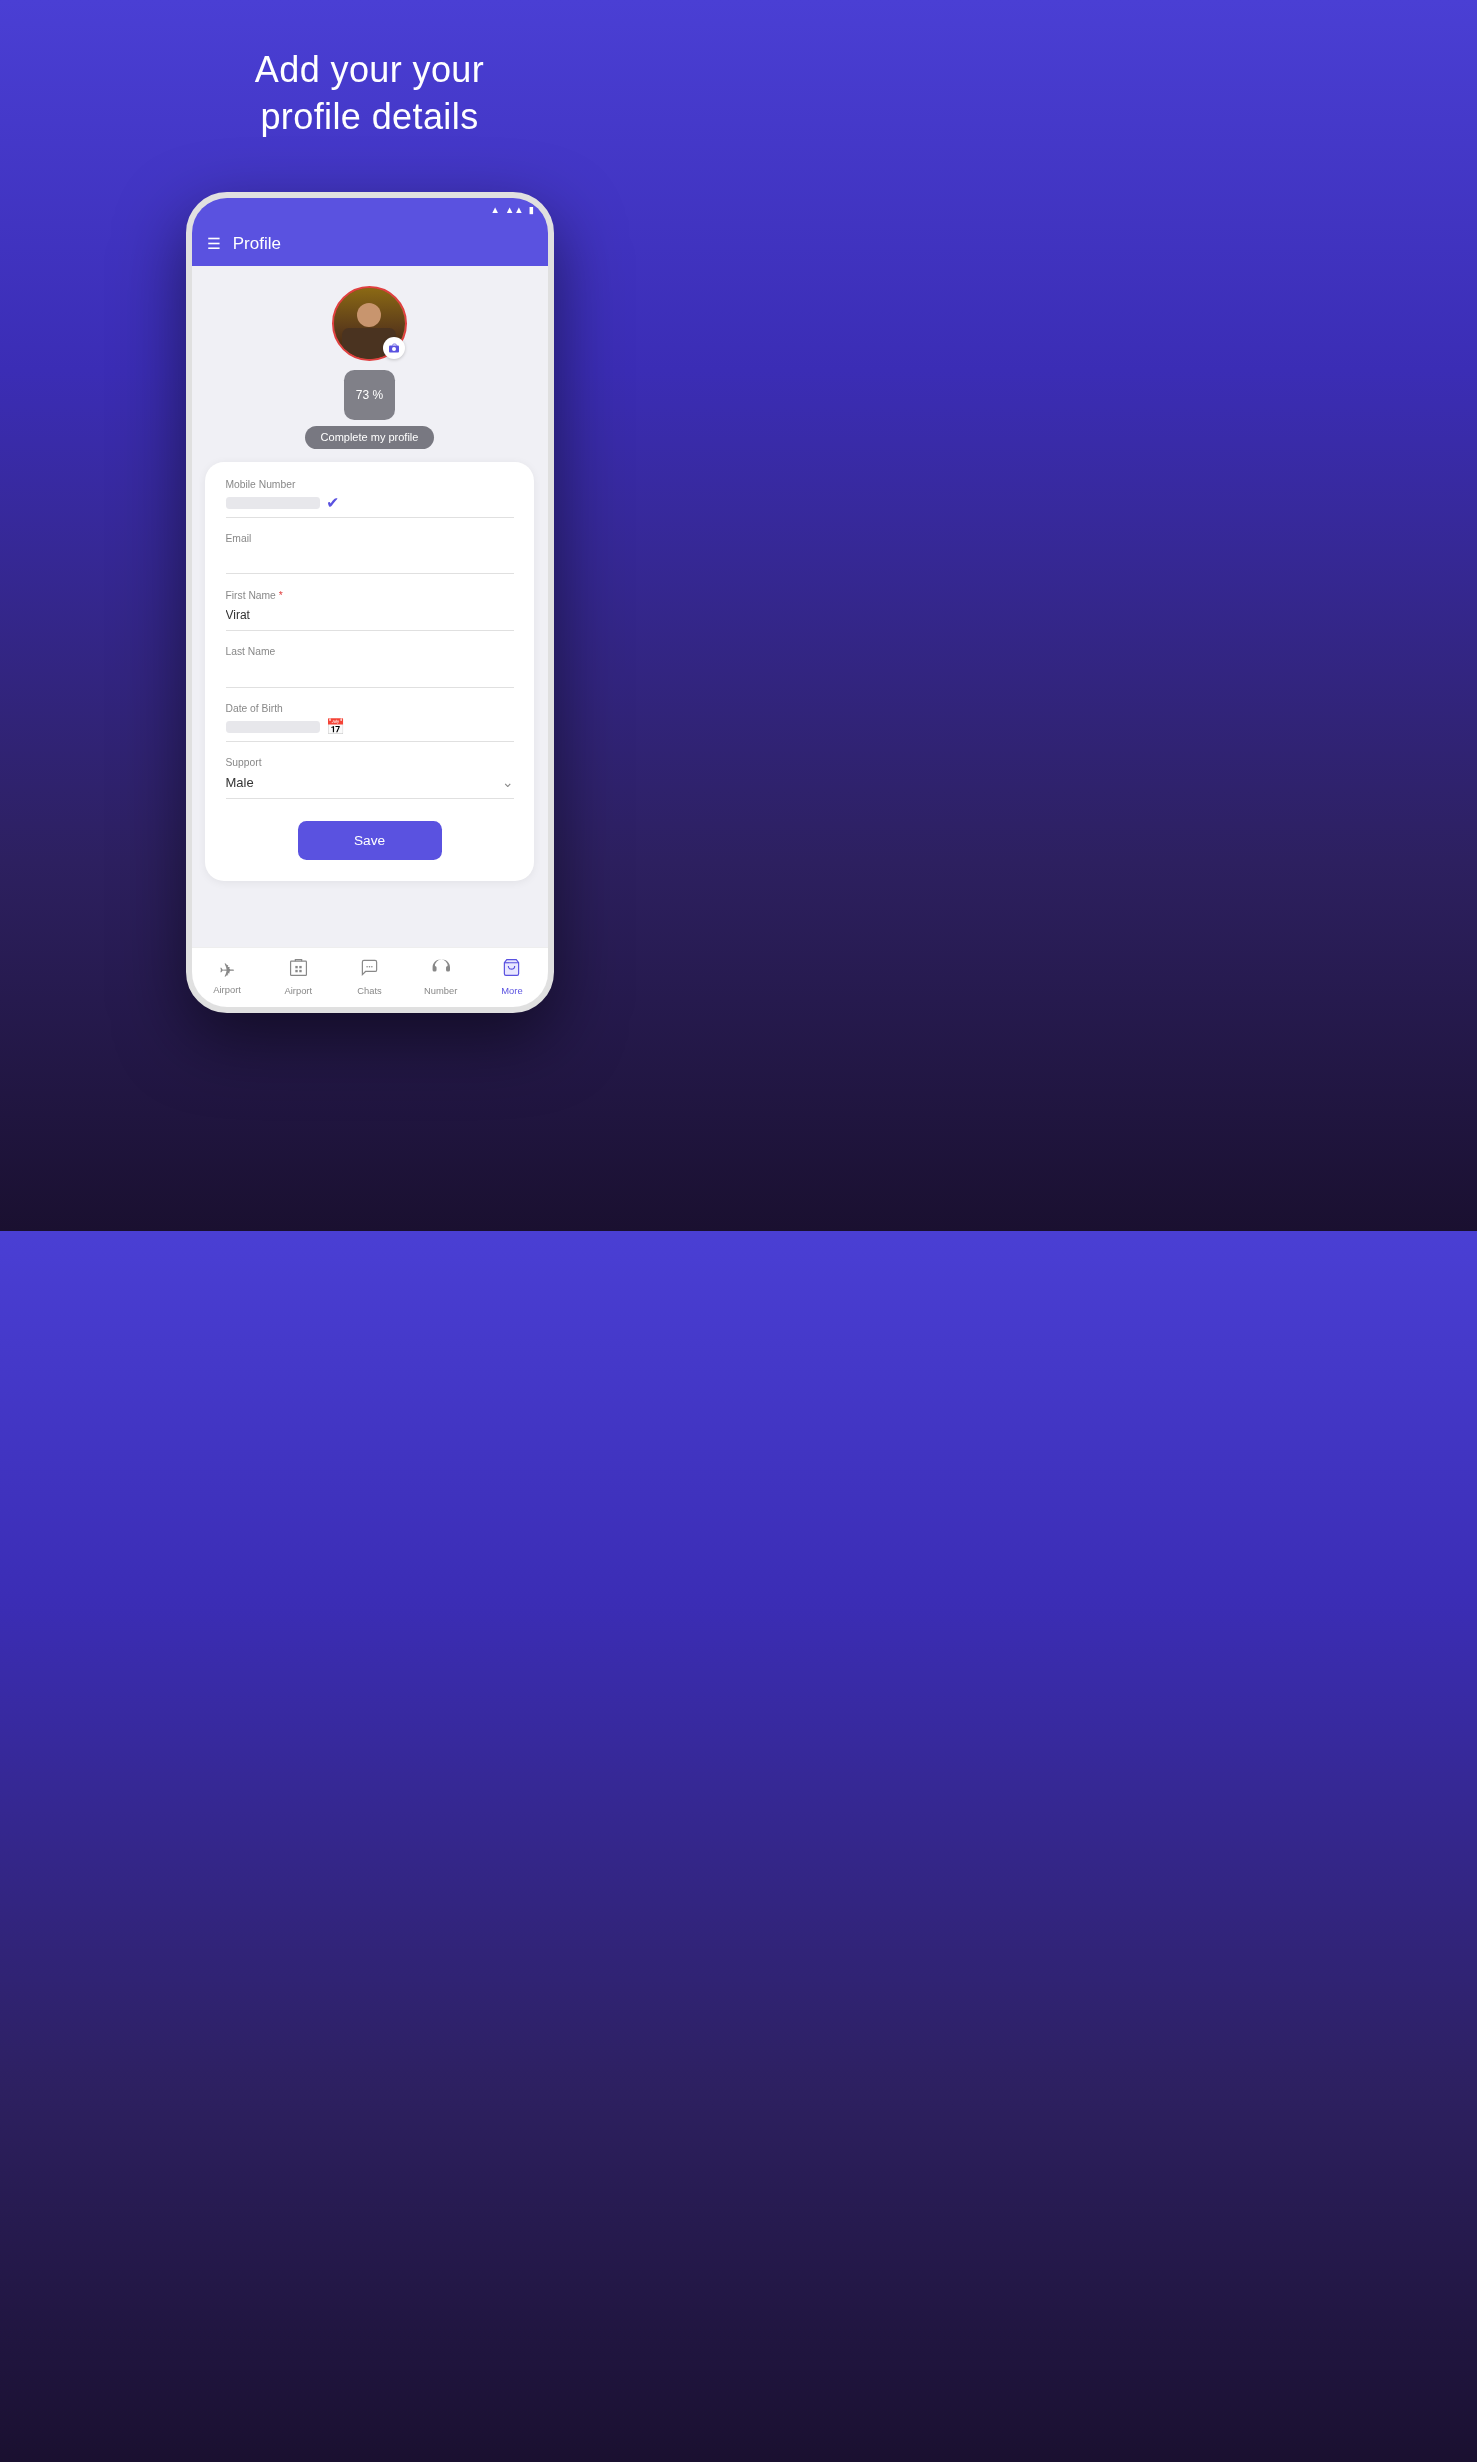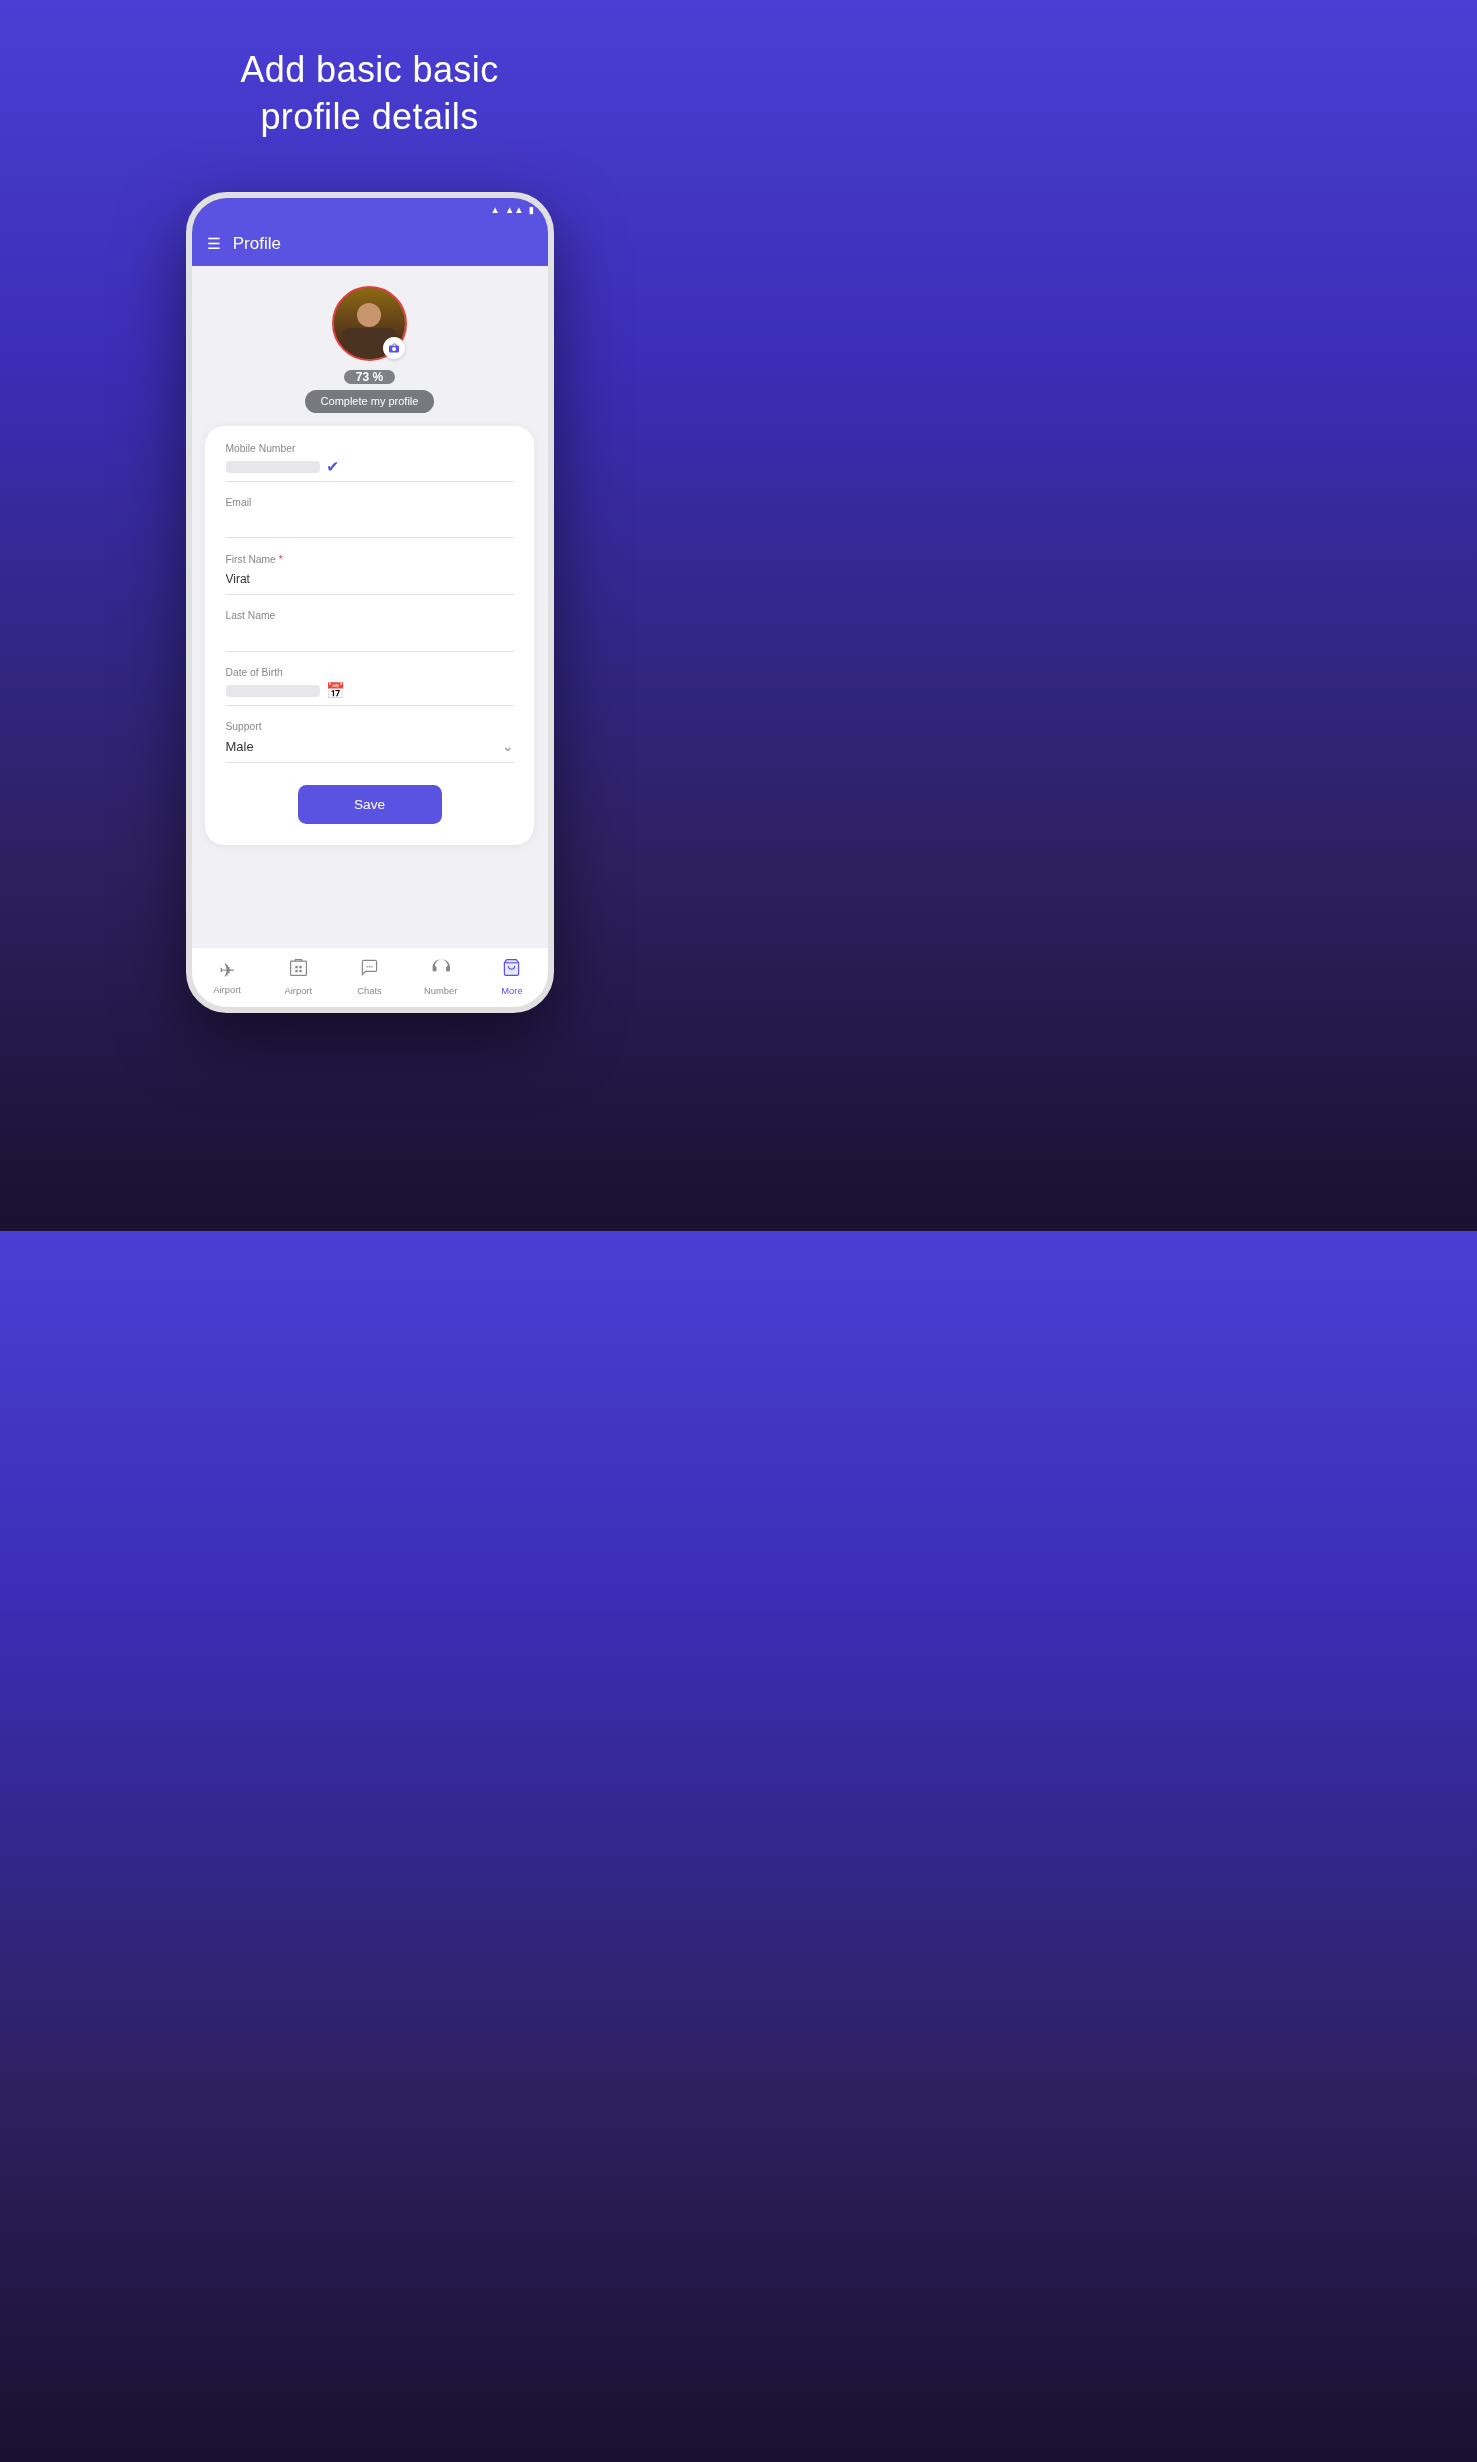--- a/index.html
+++ b/index.html
@@ -169,22 +169,22 @@
     .camera-badge svg {
       width: 12px;
       height: 12px;
     }
 
     .progress-label {
       margin-top: 8.5px;
       background: rgba(80,80,90,0.7);
       color: white;
       font-size: 12px;
-      font-weight: 700;
-      padding: 0 12px;
+      font-weight: 400;
+      padding: 18px 12px;
       border-radius: 10.3px;
     }
 
     .complete-label {
       margin-top: 6.8px;
       background: rgba(80,80,90,0.75);
       color: white;
       font-size: 11px;
       padding: 5.1px 15.4px;
       border-radius: 12px;
@@ -352,21 +352,21 @@
       width: 3.4px;
       height: 60px;
       background: #ccc;
       border-radius: 0 1.7px 1.7px 0;
     }
   </style>
 </head>
 <body>
 
 <h1 class="page-title">
-  <span>Add basic basic</span><br>
+  <span>Add your your</span><br>
   <span>profile details</span>
 </h1>
 
 <div class="phone-frame">
 
   <div class="status-bar">
     <div class="status-icons">
       <span>▲</span>
       <span>▲▲</span>
       <span>▮</span>

